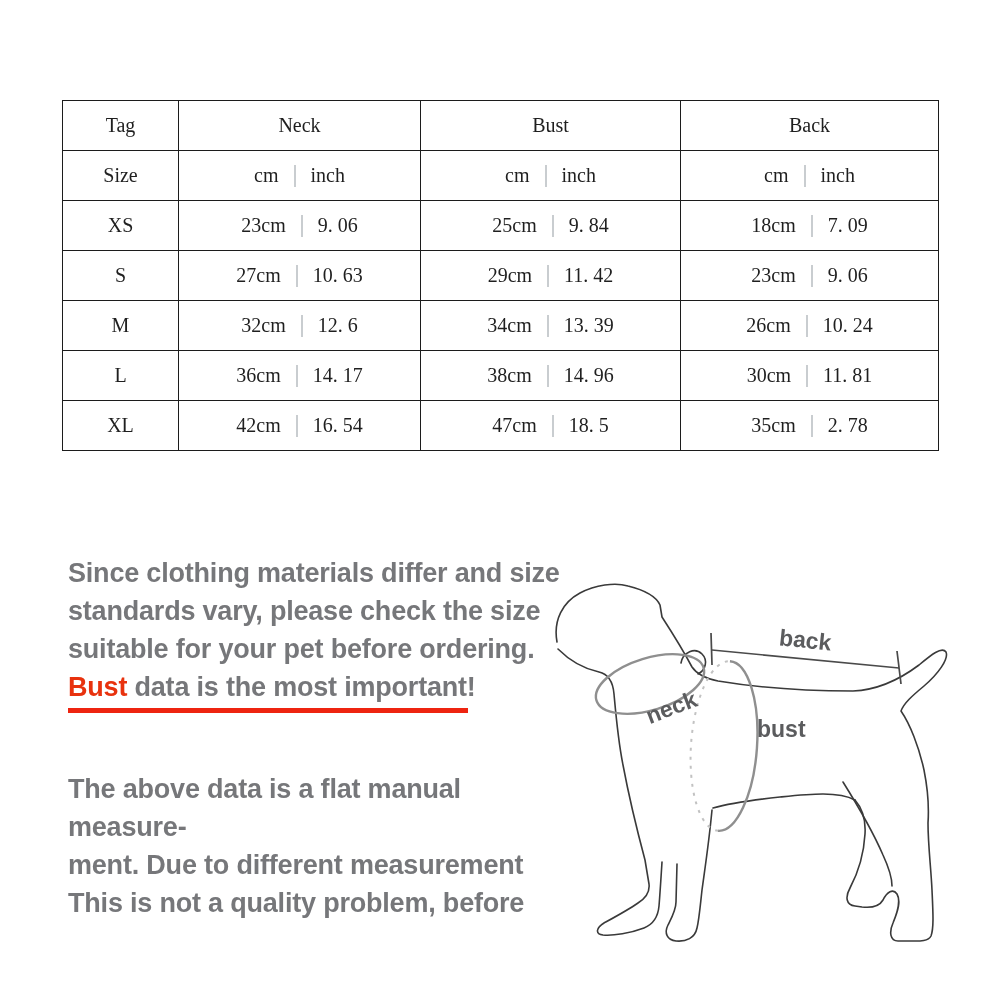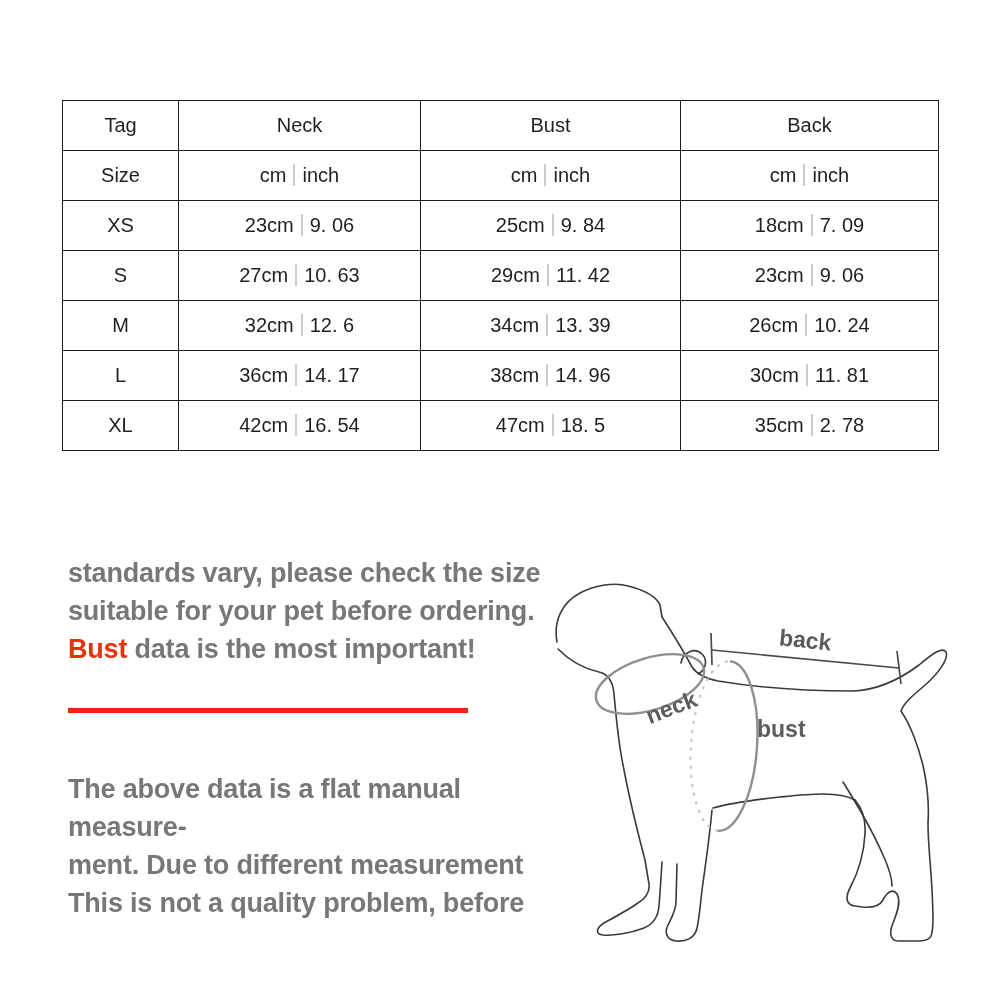--- a/index.html
+++ b/index.html
@@ -2,23 +2,23 @@
 <html><head>
 <meta charset="utf-8">
 <style>
   html,body{margin:0;padding:0;background:#ffffff;}
   .canvas{position:relative;width:1000px;height:1000px;background:#ffffff;overflow:hidden;
           font-family:"Liberation Sans",sans-serif;}
 
   
   .size-table{position:absolute;left:62px;top:100px;border-collapse:collapse;table-layout:fixed;}
   .size-table td{border:1px solid #1c1c1c;height:49px;text-align:center;vertical-align:middle;
-                 font-family:Liberation Sans, sans-serif;font-size:20px;color:#1f1f1f;
+                 font-family:Liberation Serif, serif;font-size:20px;color:#1f1f1f;
                  padding:0;white-space:nowrap;}
-  .cellflex{display:flex;align-items:flex-start;justify-content:center;gap:7px;}
+  .cellflex{display:flex;align-items:flex-end;justify-content:center;gap:15px;}
   .vdiv{display:inline-block;width:2px;height:22px;background:#c9cdd0;}
 
   
   .note{position:absolute;left:68px;width:505px;color:#76777a;font-size:27px;line-height:38px;
         font-weight:700;letter-spacing:-0.2px;}
   .note-sizing{top:554px;}
   .note-measure{top:770px;}
   .hl-red{color:#e8320e;}
   .red-underline{position:absolute;left:68px;top:708px;width:400px;height:5px;background:#ee2410;}
 
@@ -191,20 +191,21 @@
               <span>35cm</span>
               <span class="vdiv"></span>
               <span>2. 78</span>
             </div>
           </td>
       </tr>
     </tbody>
   </table>
 
   <div class="note note-sizing">
+    <div>Since clothing materials differ and size</div>
     <div>standards vary, please check the size</div>
     <div>suitable for your pet before ordering.</div>
     <div><span class="hl-red">Bust</span><span> data is the most important!</span></div>
   </div>
   <div class="red-underline"></div>
 
   <div class="note note-measure">
     <div>The above data is a flat manual measure-</div>
     <div>ment. Due to different measurement</div>
     <div>This is not a quality problem, before</div>

